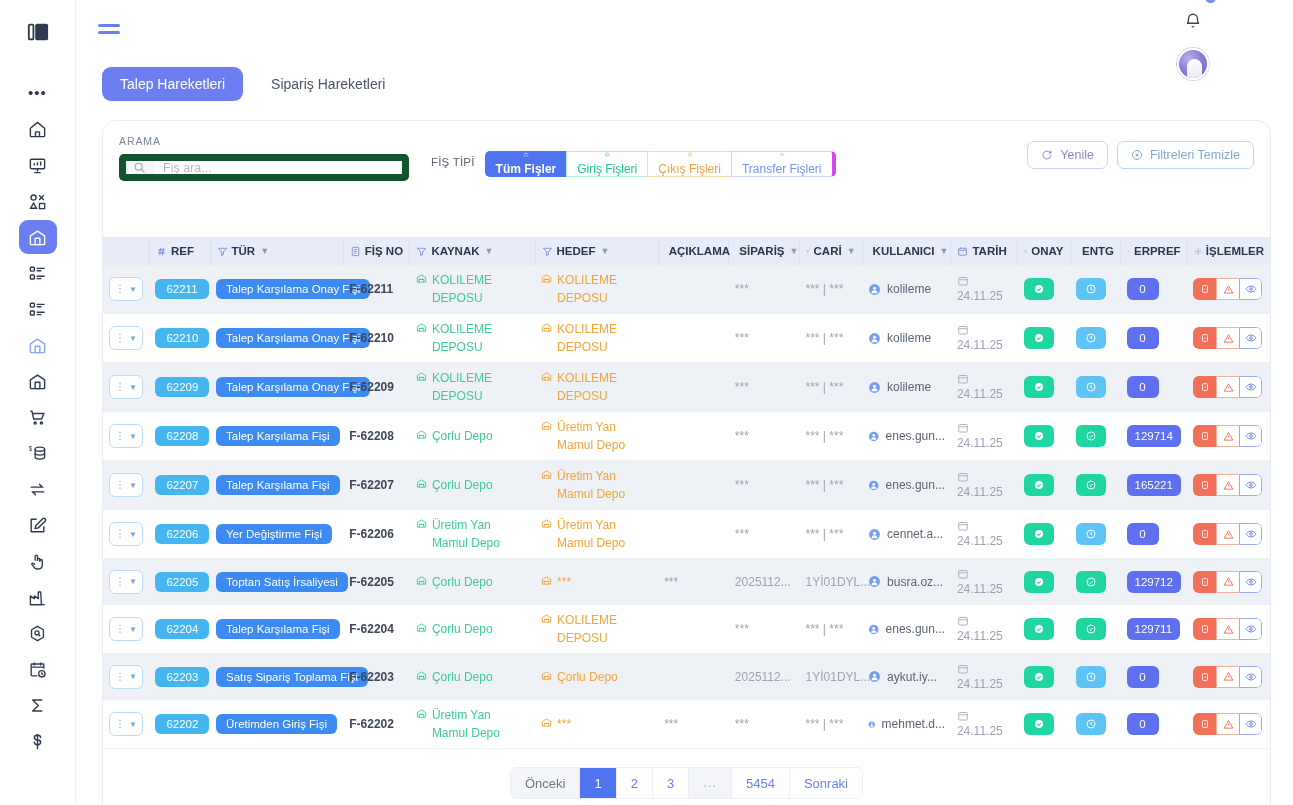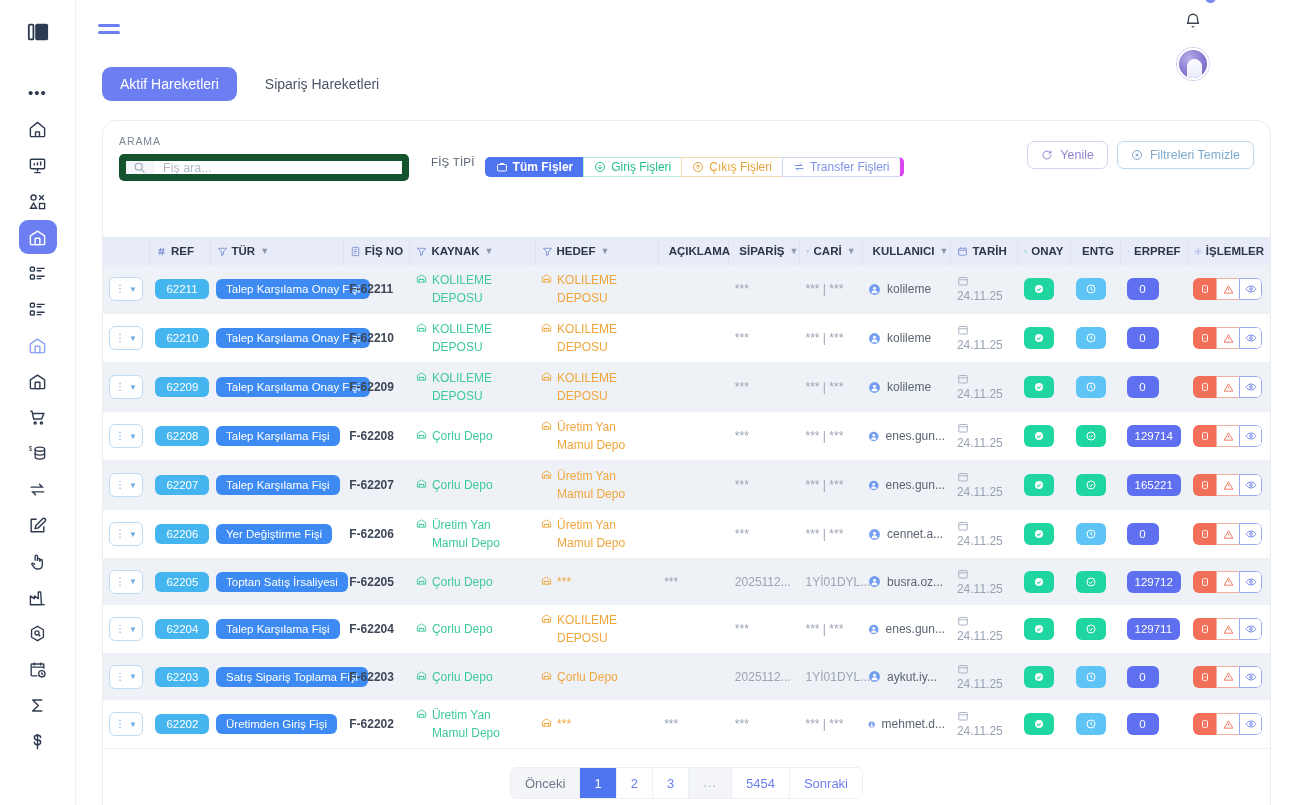--- a/index.html
+++ b/index.html
@@ -74,22 +74,22 @@
   .search-label { font-size: 10.5px; letter-spacing: .9px; color:#7b8694; margin-bottom:7px; font-weight:400;}
   .search-box { display:flex; align-items:center; height: 27px; border:7px solid #14532d; border-radius:5px; overflow:hidden; }
   .search-icon-box { width: 28px; height:100%; display:flex;align-items:center;justify-content:center; background:#f5f6fa; border-right:1px solid #eceff5;}
   .search-box input { border:0; outline:0; height:100%; flex:1; padding:0 9px; font-size:12.5px; color:#333; font-family:inherit; background:#fff;}
   .search-box input::placeholder { color:#b2b9c6; }
 
   .fistipi-label { font-size: 11.5px; color:#5b6574; margin: 0 0 7px 12px; align-self:flex-end; padding-bottom:6px; letter-spacing:.2px;}
   .seg { display:flex; align-self:flex-end; margin-bottom:4px; }
   .seg button {
     font-family: inherit; font-size: 12px; cursor:pointer; background:#fff;
-    height: 20px; padding: 0 10px; display:flex; align-items:center; gap:5px;
-    border:1px solid #dfe4ee; border-right:0; color:#5b6574;
+    height: 26px; padding: 0 10px; display:flex; align-items:center; gap:5px;
+    border:1px solid #dfe4ee; border-right:0; color:#5b6574;flex-direction:column;
   }
   .seg button:first-child { border-radius: 5px 0 0 5px; }
   .seg button:last-child { border-radius: 0 5px 5px 0; border-right:4px solid #d946ef; }
   .seg .s-all   { background:#4f74f0; border-color:#4f74f0; color:#fff; font-weight:600;}
   .seg .s-in    { color:#23c08e; border-color:#b4ecd9; }
   .seg .s-out   { color:#e9a33a; border-color:#f5dcb0; }
   .seg .s-tr    { color:#7b93e8; border-color:#cdd8f7; }
 
   .rightbtns { margin-left:auto; display:flex; gap:9px; align-self:flex-end; margin-bottom:12px;}
   .obtn {
@@ -316,21 +316,21 @@
           <svg width="18" height="18" viewBox="0 0 24 24" fill="none" stroke="#3c4352" stroke-width="1.7" stroke-linejoin="round">
               <path d="M6 9a6 6 0 0 1 12 0c0 5 1.5 6 1.5 6h-15S6 14 6 9z"></path>
               <path d="M10.5 19a1.7 1.7 0 0 0 3 0"></path>
             </svg>
         </div>
         <div class="avatar"></div>
       </div>
     </div>
 
     <div class="tabs">
-      <div class="tab active">Aktif Hareketleri</div>
+      <div class="tab active">Talep Hareketleri</div>
       <div class="tab">Sipariş Hareketleri</div>
     </div>
 
     <div class="card">
 
       <div class="filterbar">
         <div class="search-wrap">
           <div class="search-label">ARAMA</div>
           <div class="search-box">
             <span class="search-icon-box">

